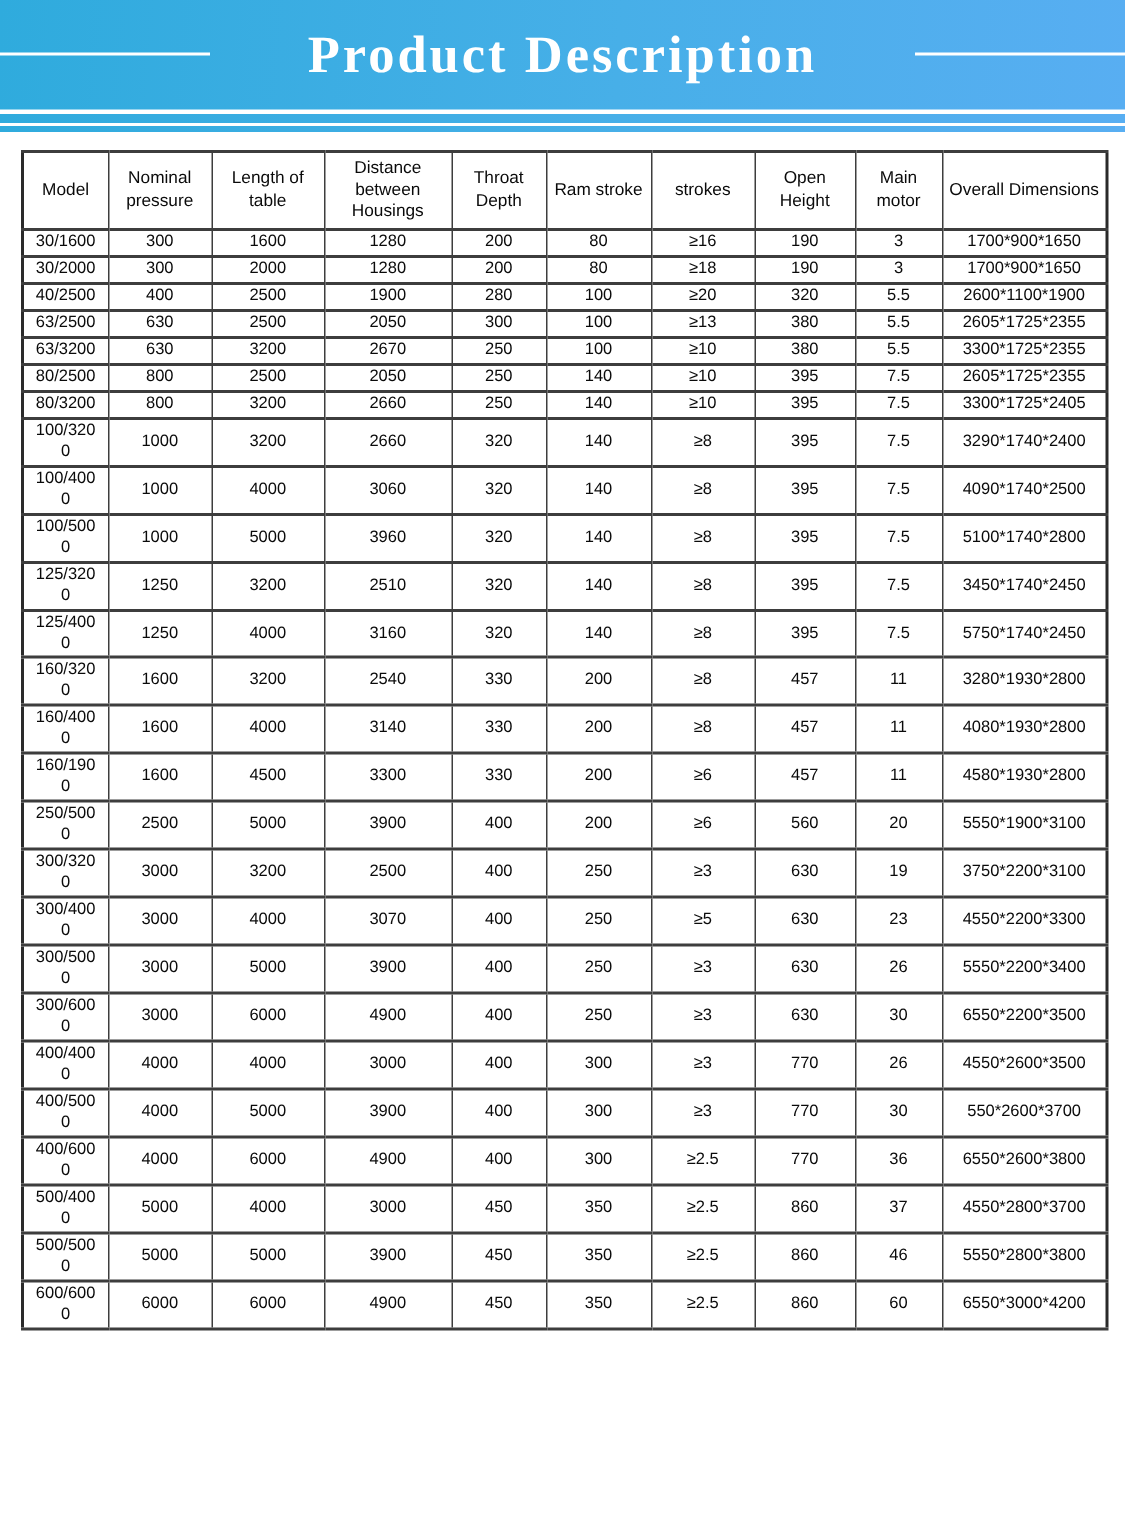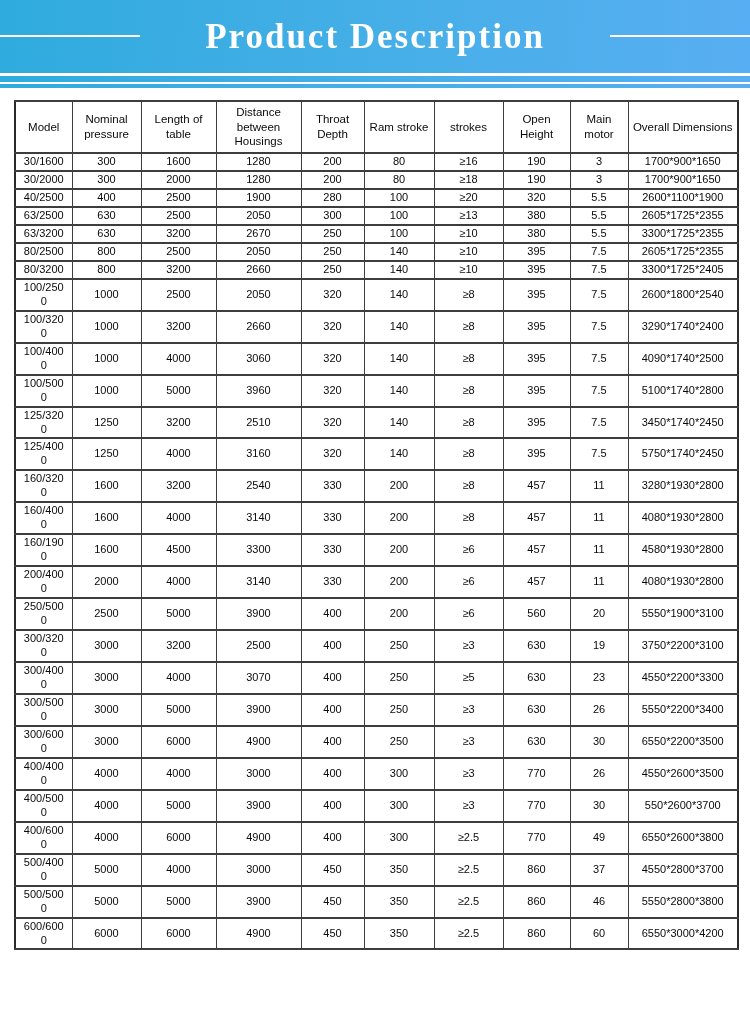--- a/index.html
+++ b/index.html
@@ -203,32 +203,20 @@
           <td>3200</td>
           <td>2660</td>
           <td>250</td>
           <td>140</td>
           <td>≥10</td>
           <td>395</td>
           <td>7.5</td>
           <td>3300*1725*2405</td>
         </tr>
         <tr class="double">
-          <td class="model">100/2500</td>
-          <td>1000</td>
-          <td>2500</td>
-          <td>2050</td>
-          <td>320</td>
-          <td>140</td>
-          <td>≥8</td>
-          <td>395</td>
-          <td>7.5</td>
-          <td>2600*1800*2540</td>
-        </tr>
-        <tr class="double">
           <td class="model">100/3200</td>
           <td>1000</td>
           <td>3200</td>
           <td>2660</td>
           <td>320</td>
           <td>140</td>
           <td>≥8</td>
           <td>395</td>
           <td>7.5</td>
           <td>3290*1740*2400</td>
@@ -311,32 +299,20 @@
           <td>4500</td>
           <td>3300</td>
           <td>330</td>
           <td>200</td>
           <td>≥6</td>
           <td>457</td>
           <td>11</td>
           <td>4580*1930*2800</td>
         </tr>
         <tr class="double">
-          <td class="model">200/4000</td>
-          <td>2000</td>
-          <td>4000</td>
-          <td>3140</td>
-          <td>330</td>
-          <td>200</td>
-          <td>≥6</td>
-          <td>457</td>
-          <td>11</td>
-          <td>4080*1930*2800</td>
-        </tr>
-        <tr class="double">
           <td class="model">250/5000</td>
           <td>2500</td>
           <td>5000</td>
           <td>3900</td>
           <td>400</td>
           <td>200</td>
           <td>≥6</td>
           <td>560</td>
           <td>20</td>
           <td>5550*1900*3100</td>
@@ -415,21 +391,21 @@
         </tr>
         <tr class="double">
           <td class="model">400/6000</td>
           <td>4000</td>
           <td>6000</td>
           <td>4900</td>
           <td>400</td>
           <td>300</td>
           <td>≥2.5</td>
           <td>770</td>
-          <td>49</td>
+          <td>36</td>
           <td>6550*2600*3800</td>
         </tr>
         <tr class="double">
           <td class="model">500/4000</td>
           <td>5000</td>
           <td>4000</td>
           <td>3000</td>
           <td>450</td>
           <td>350</td>
           <td>≥2.5</td>

